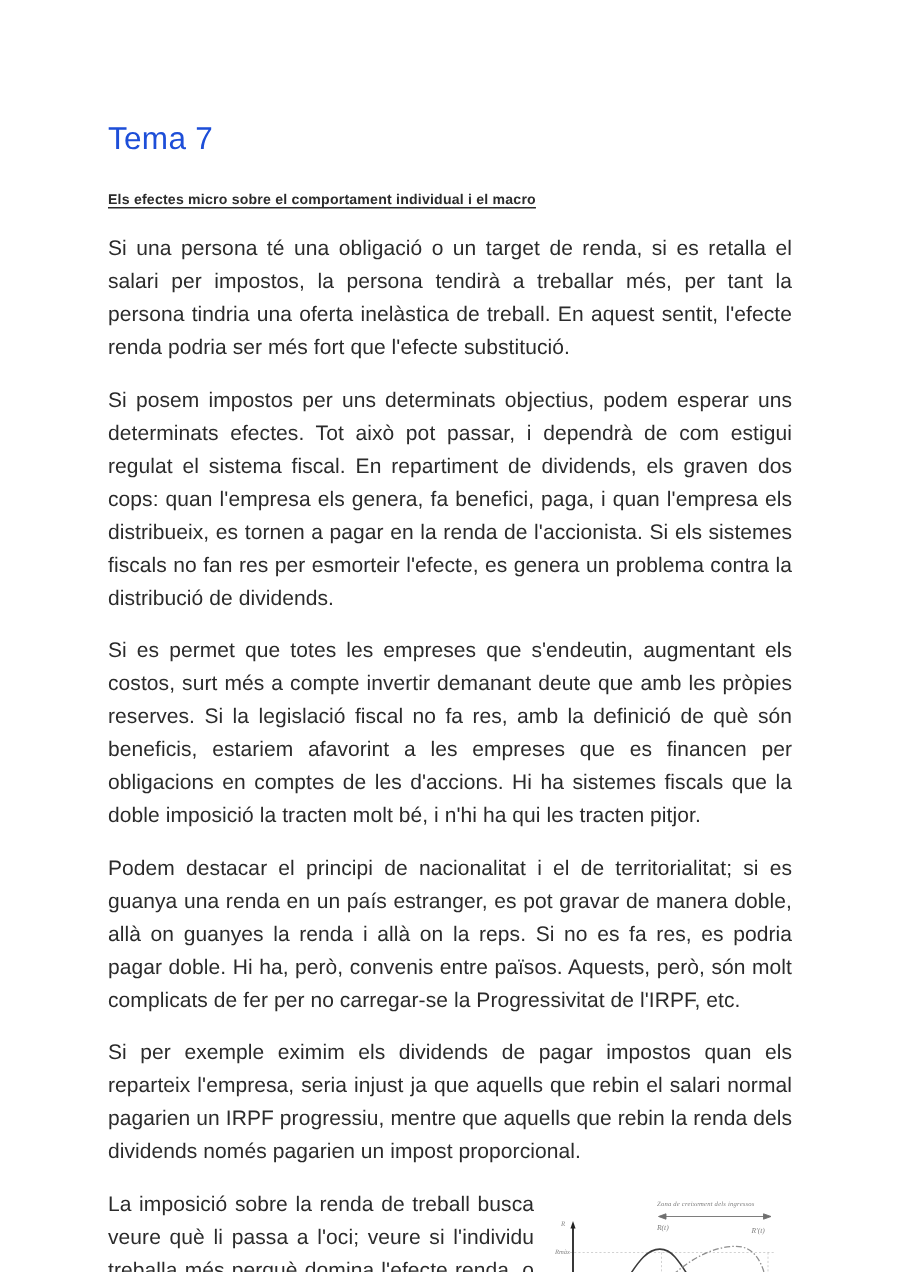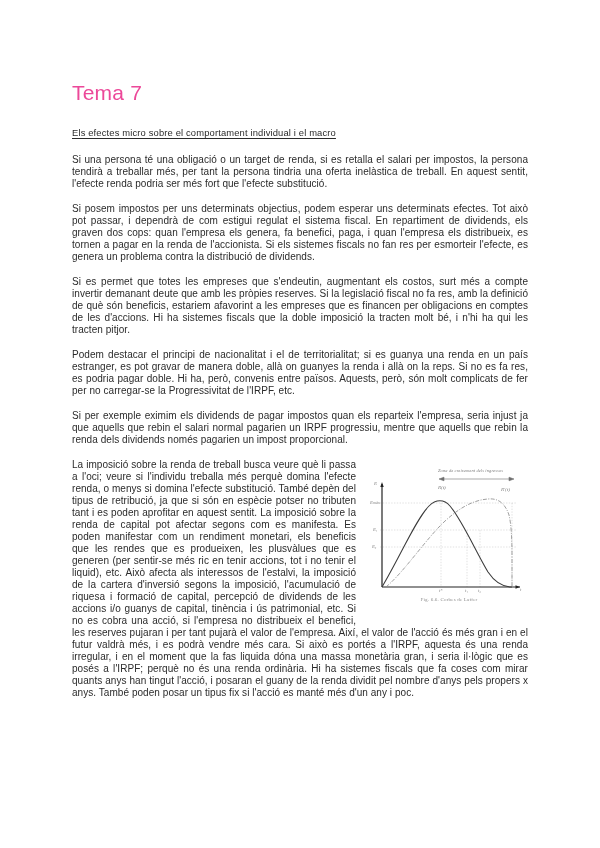--- a/index.html
+++ b/index.html
@@ -24,35 +24,36 @@
     position: absolute;
     left: 72px;
     top: 80px;
     width: 456px;
   }
   .doc-title {
     font-size: 21px;
     font-weight: 400;
     line-height: 1.2;
     margin: 0 0 22px 0;
-    color: #ec4899;
+    color: #1d4ed8;
     letter-spacing: 0.2px;
   }
   .section-heading {
     font-size: 9.4px;
     line-height: 1.35;
     margin: 0 0 14px 0;
     text-decoration: underline;
     text-underline-offset: 2px;
     color: #2b2b2b;
     letter-spacing: 0.15px;
+    font-weight: bold;
   }
   p.para {
-    font-size: 10px;
-    line-height: 12px;
+    font-size: 14px;
+    line-height: 22px;
     text-align: justify;
     margin: 0 0 13px 0;
     color: #2b2b2b;
     letter-spacing: 0.05px;
     -webkit-hyphens: none;
     hyphens: none;
   }
   p.para:last-child { margin-bottom: 0; }
 
   

